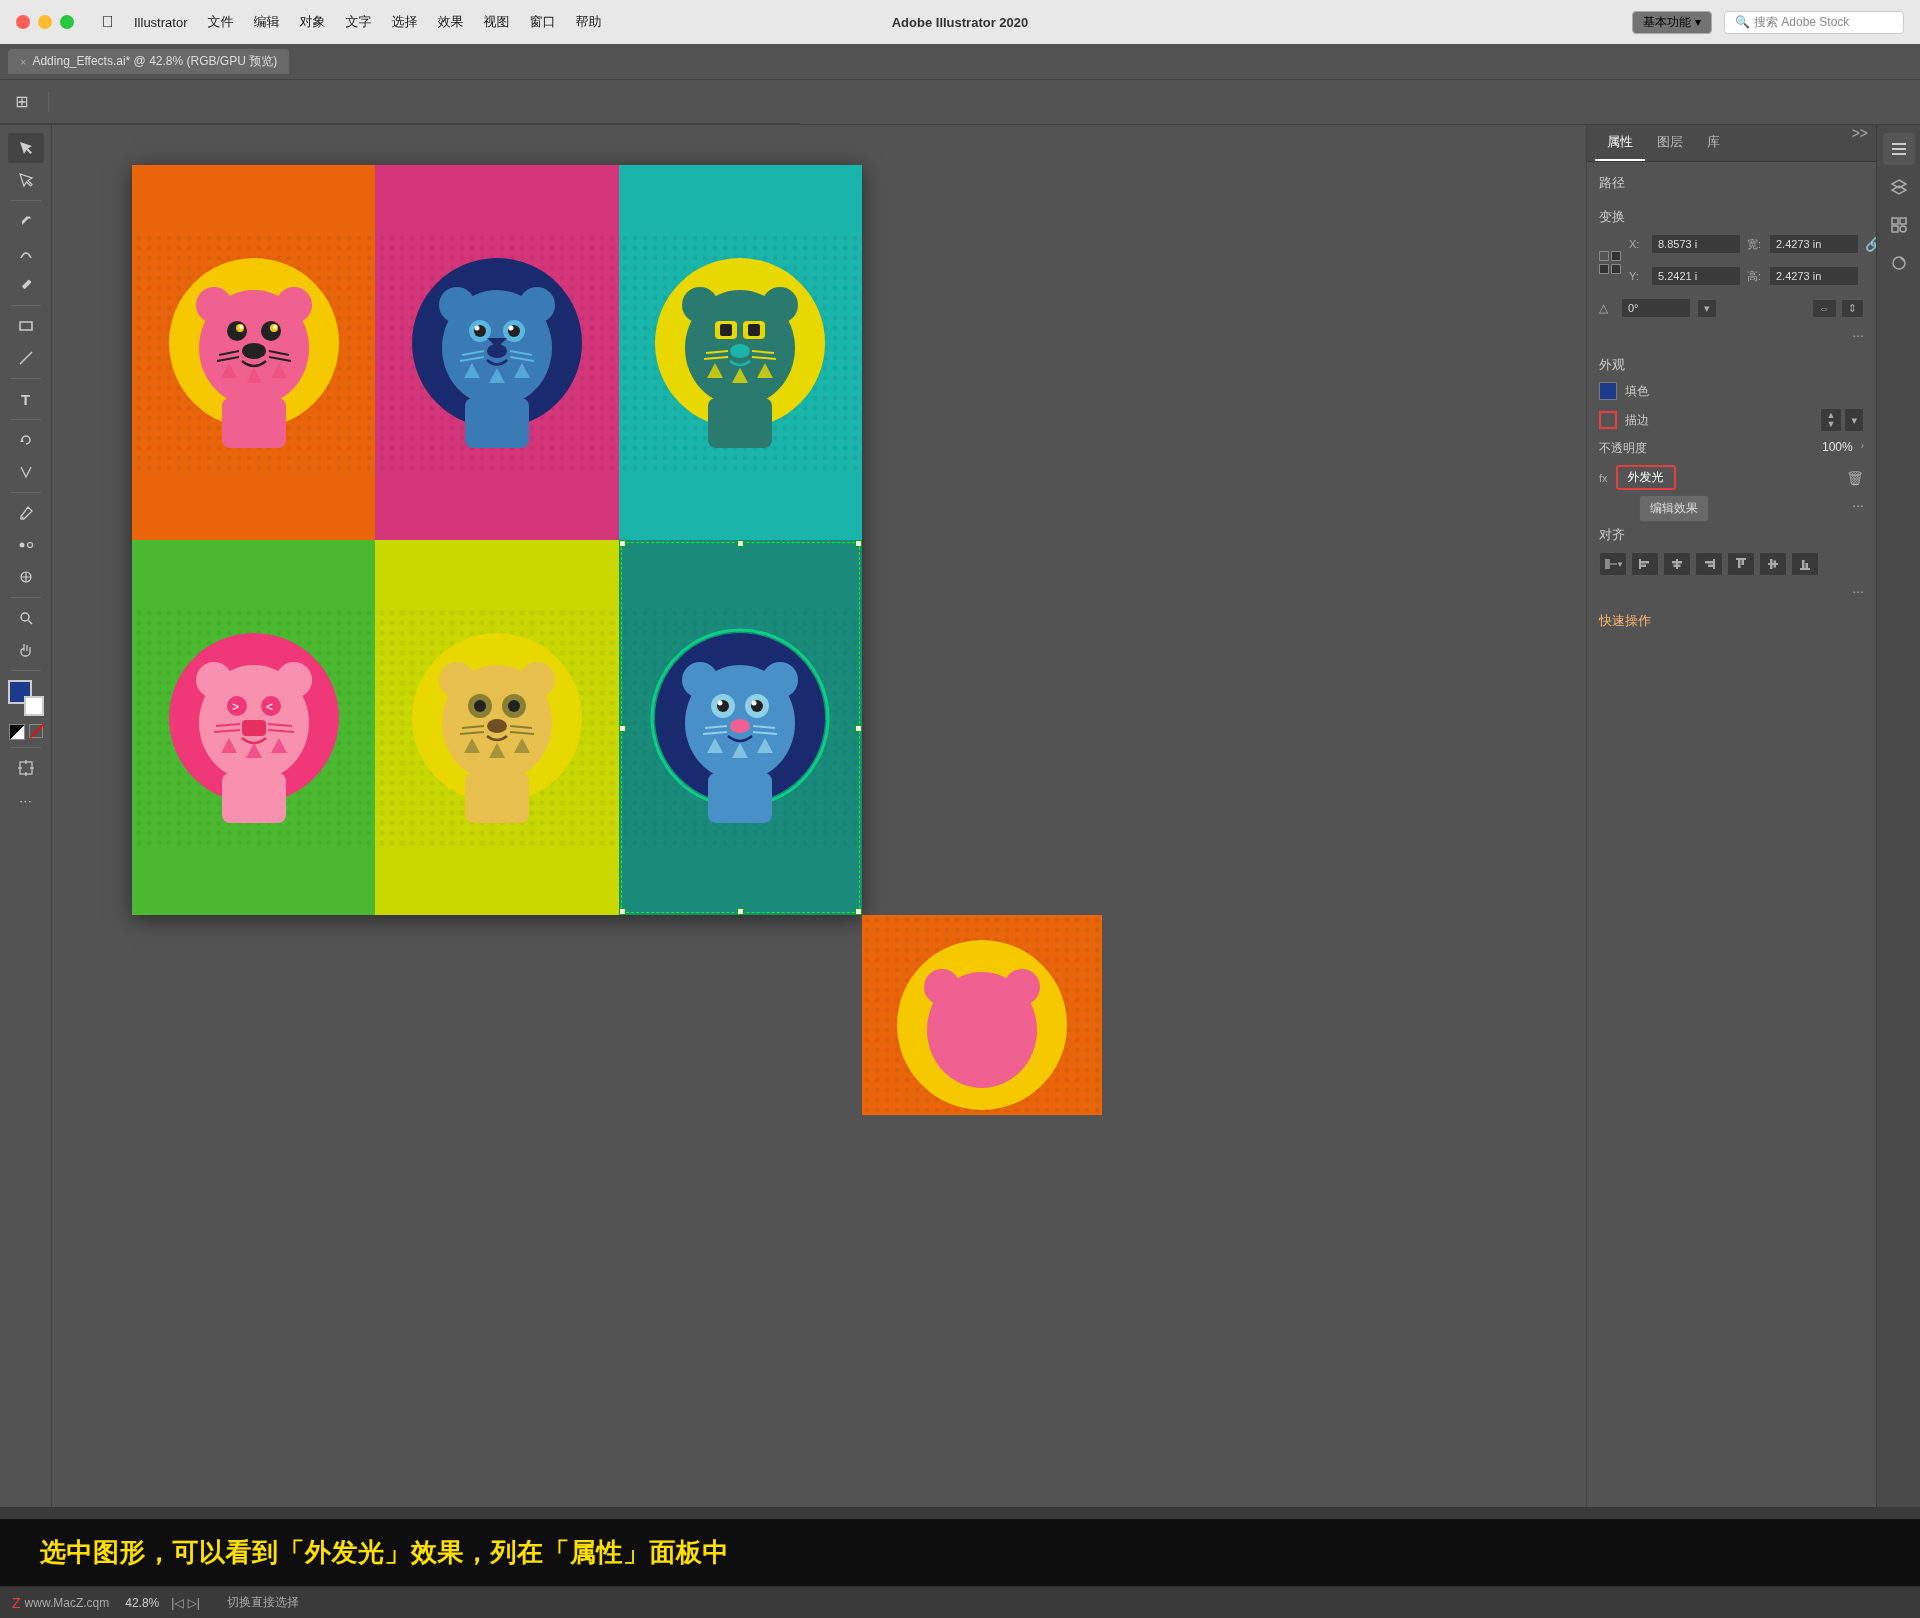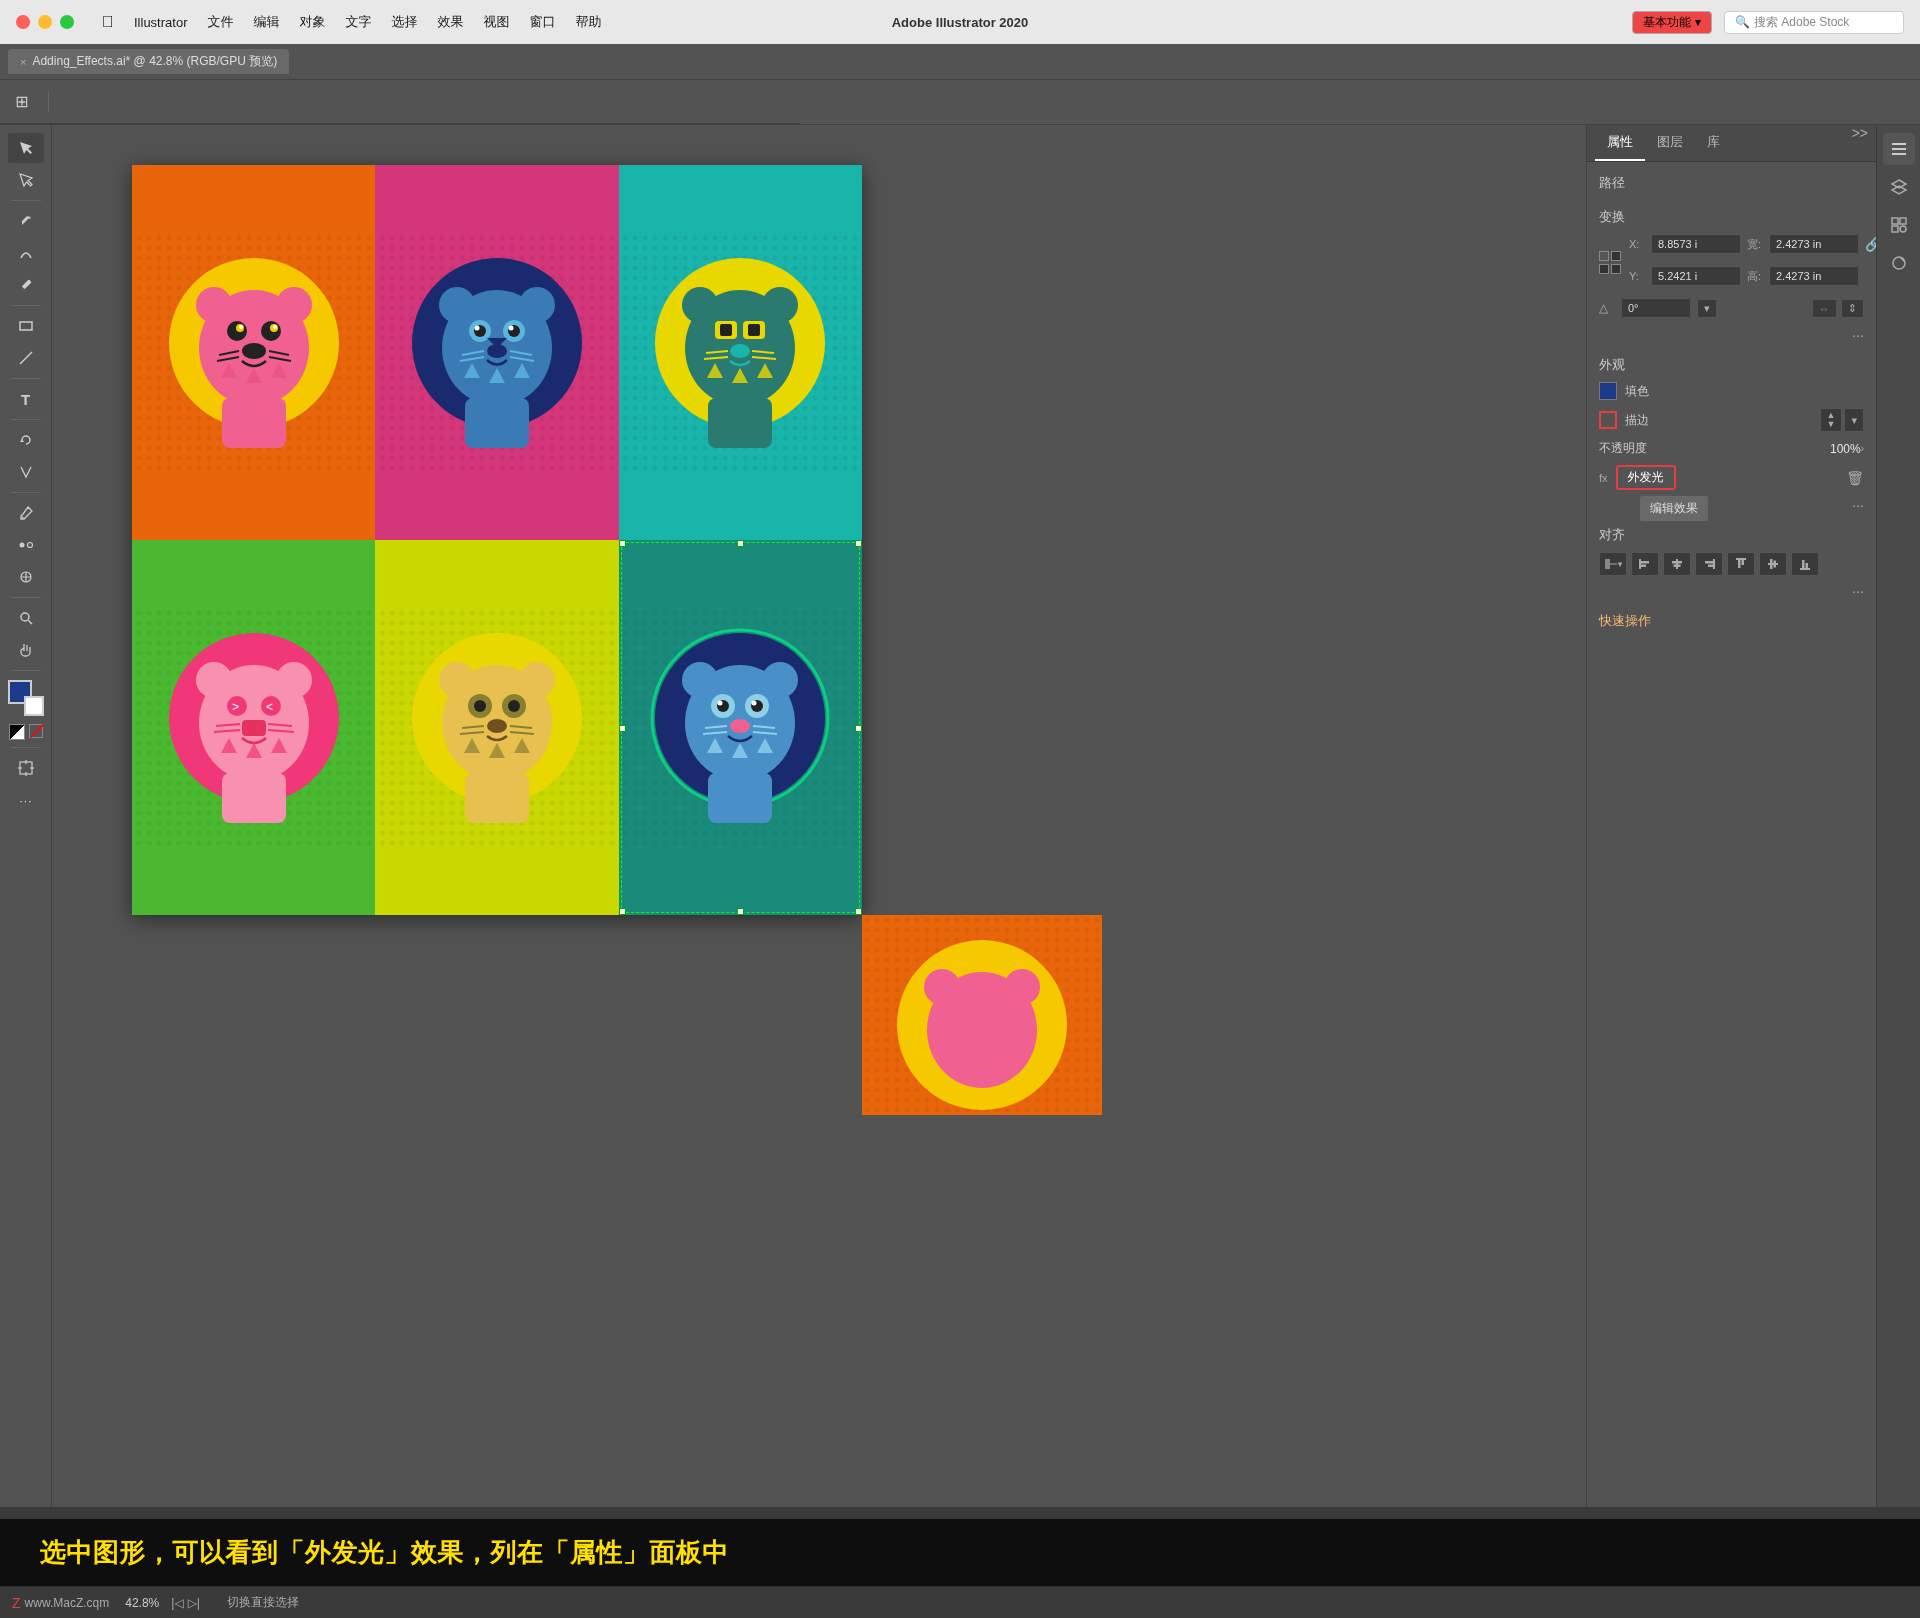--- a/index.html
+++ b/index.html
@@ -40,21 +40,21 @@
       font-weight: bold;
     }
     .menu-right {
       position: absolute;
       right: 16px;
       display: flex;
       align-items: center;
       gap: 12px;
     }
     .workspace-btn {
-      background: #ef4444;
+      background: #737373;
       border: 1px solid #aaa;
       border-radius: 4px;
       padding: 2px 10px;
       font-size: 12px;
       cursor: pointer;
       display: flex;
       align-items: center;
       gap: 4px;
     }
     .search-bar {
@@ -290,22 +290,21 @@
       border: 1px solid #777;
       flex-shrink: 0;
     }
     .appearance-label {
       font-size: 12px;
       color: #ccc;
       flex: 1;
     }
     .opacity-row {
       display: flex;
-      align-items: center;
-      gap: 0;
+      gap: 8px;
     }
     .opacity-label { font-size: 12px; color: #ccc; flex: 1; }
     .opacity-value { font-size: 12px; color: #e5e5e5; }
     .opacity-arrow { color: #aaa; font-size: 10px; cursor: pointer; }
     .effect-tag {
       background: transparent;
       border: 2px solid #e53e3e;
       border-radius: 3px;
       padding: 2px 10px;
       font-size: 12px;

